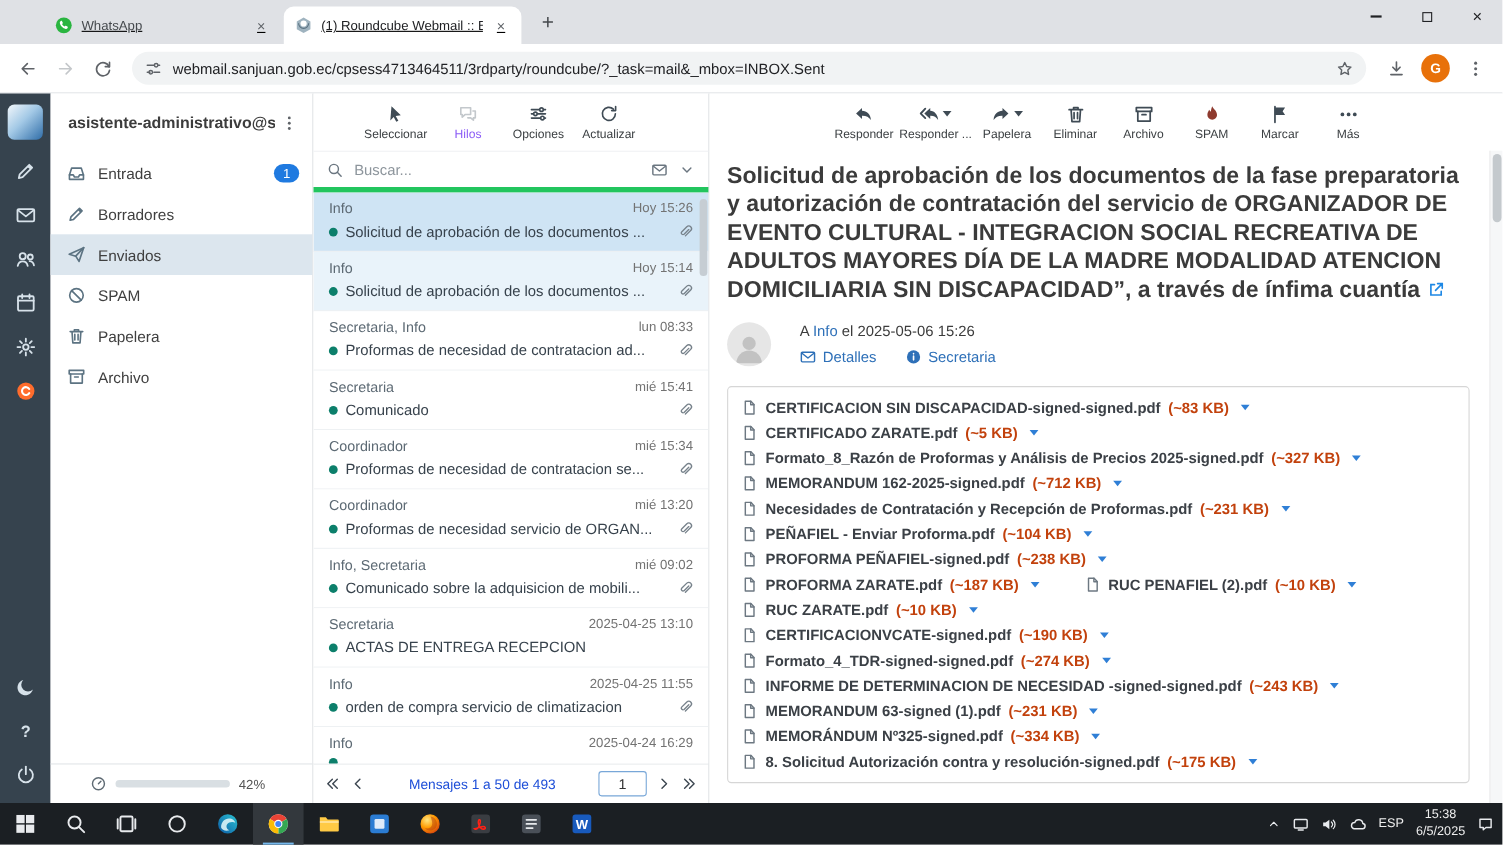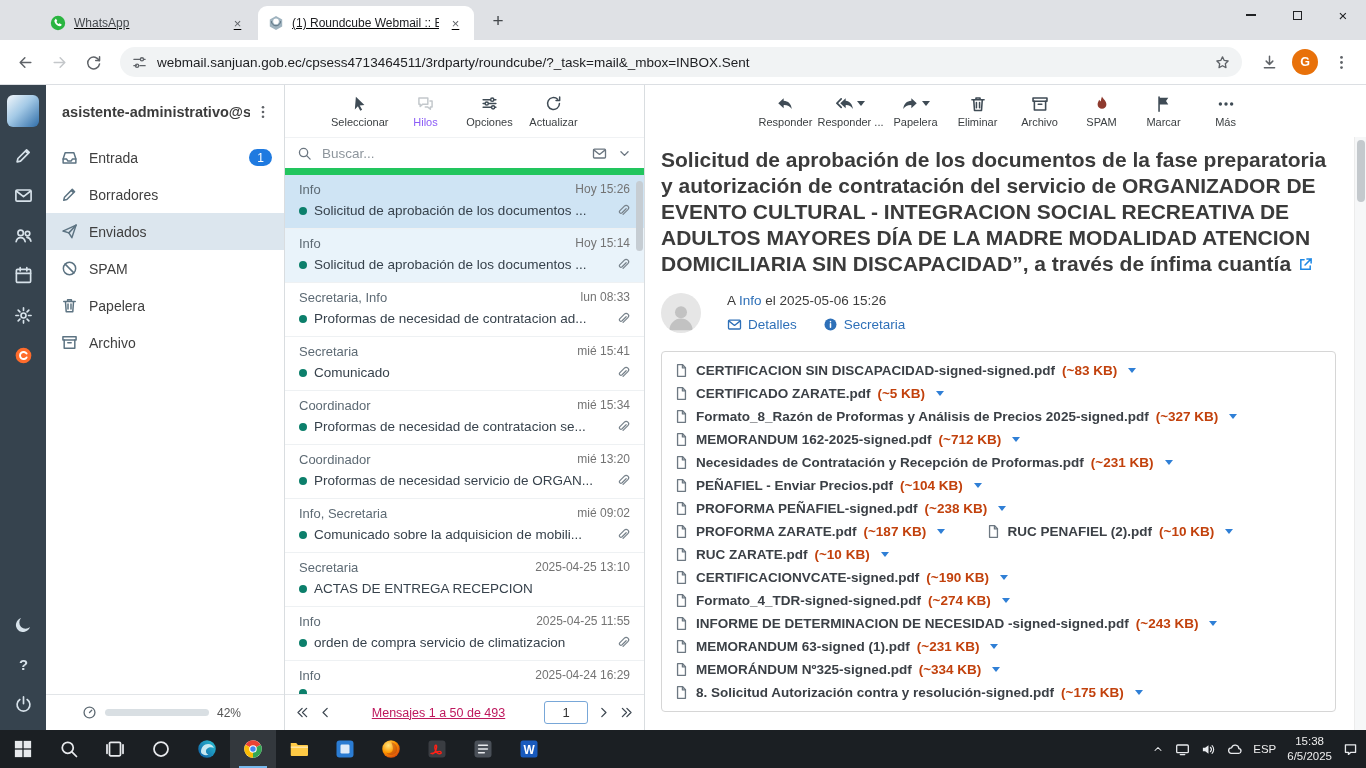--- a/index.html
+++ b/index.html
@@ -64,40 +64,40 @@
 
 .listp{width:360px;border-right:1px solid #d9dde0;display:flex;flex-direction:column;background:#fff;flex:none;}
 .ltoolbar{height:52px;display:flex;align-items:center;padding-left:46px;gap:10px;flex:none;}
 .tbtn{display:flex;flex-direction:column;align-items:center;gap:3px;color:#3c4043;min-width:54px;background:transparent;border:none;}
 .tb-label{font-size:11px;white-space:nowrap;}
 .tb-iconrow{display:flex;align-items:center;gap:3px;height:18px;}
 .tbtn .ic{width:17px;height:17px;color:#3f4b55;}
 .tbtn.disabled{color:#8b5cf6;}
 .tbtn.disabled .ic{color:#c3c8cc;}
 .tb-caret{width:0;height:0;border-left:4px solid transparent;border-right:4px solid transparent;border-top:5px solid #3f4b55;}
-.searchrow{height:38px;border-bottom:7px solid #22c55e;border-top:1px solid #f0f2f4;display:flex;align-items:center;padding:0 12px;gap:10px;flex:none;}
+.searchrow{height:38px;border-bottom:5px solid #22c55e;border-top:1px solid #f0f2f4;display:flex;align-items:center;padding:0 12px;gap:10px;flex:none;}
 .searchrow .ic{width:15px;height:15px;color:#6b7680;}
 .search-input{flex:1;border:none;outline:none;font-size:13.5px;color:#333;background:transparent;min-width:0;}
 .search-input::placeholder{color:#8d959c;}
 .msgs{flex:1;overflow:hidden;position:relative;min-height:0;}
 .msg{height:54px;padding:7px 14px 0 14px;border-bottom:1px solid #eef1f3;background:#fff;}
 .msg.sel{background:#cfe4f4;}
 .msg.alt{background:#e9f3fa;}
 .msg-l1{display:flex;font-size:13px;color:#5d6a74;}
 .msg-from{flex:1;white-space:nowrap;overflow:hidden;}
 .msg-date{font-size:12px;color:#737373;margin-left:8px;flex:none;}
 .msg-l2{display:flex;align-items:center;gap:7px;margin-top:6px;}
 .dot{width:8px;height:8px;border-radius:50%;background:#0c7f6b;flex:none;}
 .msg-subj{flex:1;font-size:13.5px;color:#37424c;white-space:nowrap;overflow:hidden;}
 .clipic{width:14px;height:14px;color:#77828b;}
 .list-scroll{position:absolute;right:1px;top:6px;width:7px;height:70px;background:#c6cdd3;border-radius:4px;}
 .listfoot{height:36px;border-top:1px solid #e2e5e8;display:flex;align-items:center;padding:0 10px;gap:8px;flex:none;}
 .pgbtn{background:none;border:none;display:flex;align-items:center;}
 .pgic{width:15px;height:15px;color:#3e4852;}
-.pg-text{flex:1;text-align:center;font-size:12.5px;color:#be185d;white-space:nowrap;text-decoration:underline;}
+.pg-text{flex:1;text-align:center;font-size:12.5px;color:#1d4ed8;white-space:nowrap;}
 .pg-input{width:44px;height:23px;border:1px solid #78a7d8;border-radius:3px;text-align:center;font-size:13px;color:#333;}
 
 
 .viewp{flex:1;display:flex;flex-direction:column;background:#fff;position:relative;min-width:0;}
 .vtoolbar{height:52px;display:flex;align-items:center;justify-content:center;gap:2px;flex:none;}
 .vtoolbar .tbtn{min-width:60px;}
 .vtoolbar .ic{width:18px;height:18px;}
 .tbtn.danger .ic{color:#8e3a2e;}
 .vcontent{flex:1;overflow:hidden;padding:6px 30px 0 16px;min-height:0;}
 .subject{font-size:21px;font-weight:bold;color:#3b3b3b;line-height:1.24;margin:4px 0 16px;}
@@ -888,21 +888,21 @@
               <span class="att-caret"></span>
             </div>
 
             <div class="att">
               <span class="ic">
                 <svg viewBox="0 0 16 16" fill="none" stroke="currentColor" stroke-width="1.4" stroke-linecap="round" stroke-linejoin="round">
                   <path d="M3.8 1.8h5.4l3 3.2v9.2H3.8z"></path>
                   <path d="M9 1.8v3.4h3.2"></path>
                 </svg>
               </span>
-              <span class="att-name">PEÑAFIEL - Enviar Precios.pdf</span>
+              <span class="att-name">PEÑAFIEL - Enviar Proforma.pdf</span>
               <span class="att-size">(~104 KB)</span>
               <span class="att-caret"></span>
             </div>
 
             <div class="att">
               <span class="ic">
                 <svg viewBox="0 0 16 16" fill="none" stroke="currentColor" stroke-width="1.4" stroke-linecap="round" stroke-linejoin="round">
                   <path d="M3.8 1.8h5.4l3 3.2v9.2H3.8z"></path>
                   <path d="M9 1.8v3.4h3.2"></path>
                 </svg>

